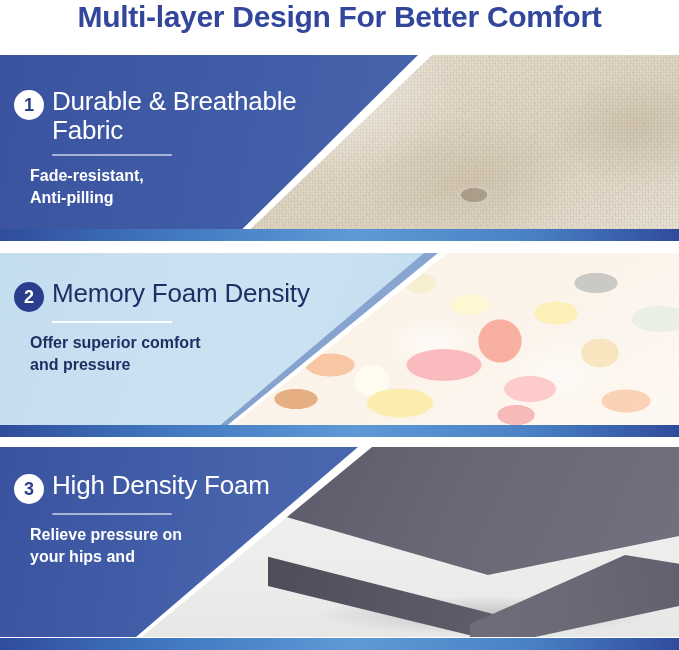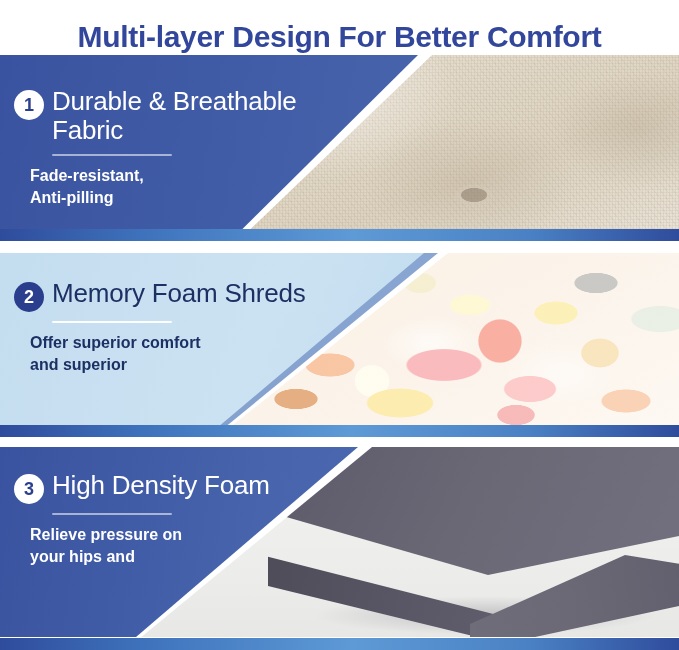--- a/index.html
+++ b/index.html
@@ -11,21 +11,21 @@
   }
   #infographic{
     position:relative;
     width:679px; height:650px;
     background:#ffffff;
   }
 
   
   .header{
     position:absolute; left:0; top:0; width:679px; height:54px;
-    display:flex; align-items:flex-end; justify-content:center;
+    display:flex; align-items:flex-start; justify-content:center;
   }
   .header-title{
     font-size:30px; font-weight:bold;
     color:#32479b;
     letter-spacing:-0.3px;
     white-space:nowrap;
     text-shadow:0 1px 0 rgba(255,255,255,0.35);
   }
 
   
@@ -222,26 +222,26 @@
 
   <div class="panel panel-2">
     <div class="photo photo-shreds"></div>
     <div class="wedge-2-white"></div>
     <div class="wedge-2-mid"></div>
     <div class="wedge-2"></div>
 
     <div class="content content-2">
       <div class="head-row">
         <div class="badge badge-dark">2</div>
-        <div class="item-title title-on-light">Memory Foam Shreds</div>
+        <div class="item-title title-on-light">Memory Foam Density</div>
       </div>
       <div class="divider divider-on-light"></div>
       <div class="item-sub sub-on-light">
         <div>Offer superior comfort</div>
-        <div>and superior</div>
+        <div>and pressure</div>
       </div>
     </div>
   </div>
 
   <div class="strip strip-2"></div>
 
   <div class="panel panel-3">
     <div class="photo photo-foam">
       <div class="foam-shadow"></div>
       <div class="foam-top"></div>

